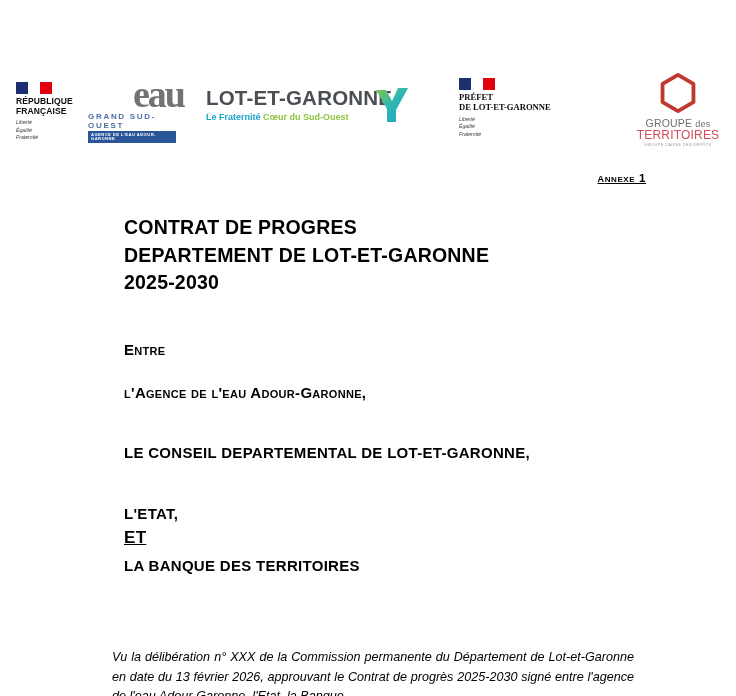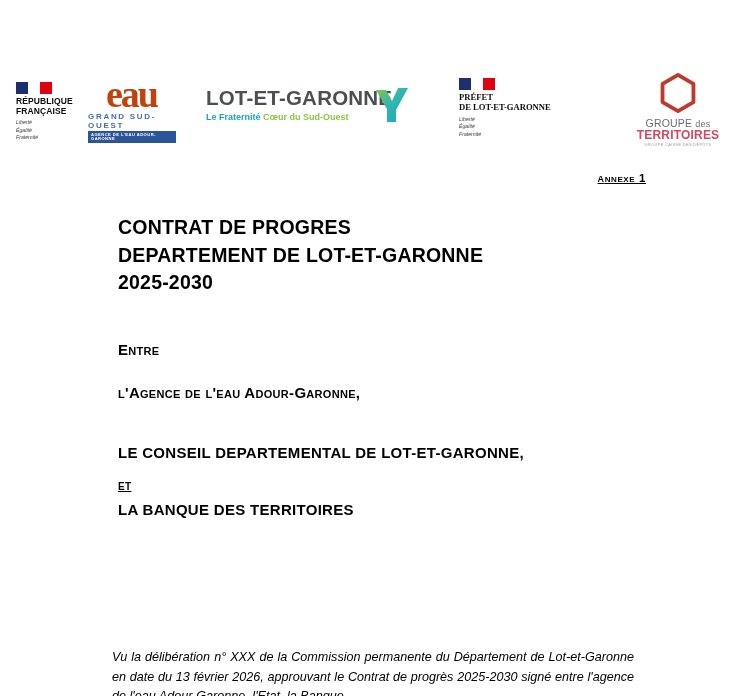--- a/index.html
+++ b/index.html
@@ -64,24 +64,25 @@
     color: #3d3d3d;
     white-space: pre-line;
   }
 
   
   .logo-eau { left: 88px; top: 4px; width: 96px; }
   .eau-word {
     font-family: "Liberation Serif", serif;
     font-size: 38px;
     font-weight: bold;
-    color: #c2410c;
+    color: #737373;
     letter-spacing: -2px;
     line-height: 0.98;
     margin-left: 18px;
+    text-align: right;
   }
   .eau-sub {
     font-size: 8px;
     font-weight: bold;
     color: #4a6fa5;
     letter-spacing: 1.7px;
     margin-top: -1px;
   }
   .eau-band {
     margin-top: 1px;
@@ -137,21 +138,21 @@
   .bdt-hex { width: 40px; height: 42px; margin: 0 auto 4px; display: block; }
   .bdt-l1 {
     font-size: 10.5px;
     color: #6d6e71;
     letter-spacing: 0.2px;
     line-height: 1;
   }
   .bdt-l1 .des { font-size: 9px; }
   .bdt-l2 {
     font-size: 12px;
-    font-weight: bold;
+    font-weight: normal;
     color: #d6485c;
     letter-spacing: 0.2px;
     line-height: 1.1;
   }
   .bdt-l3 {
     margin-top: 1px;
     font-size: 3.9px;
     color: #9a9a9a;
     letter-spacing: 0.35px;
     line-height: 1;
@@ -167,21 +168,21 @@
     letter-spacing: 0.6px;
     font-variant: small-caps;
     text-transform: lowercase;
     text-decoration: underline;
   }
   .annexe::first-letter { font-size: 13.5px; }
 
   
   .content {
     position: absolute;
-    left: 118px;
+    left: 124px;
     top: 214px;
     width: 580px;
   }
   .doc-title {
     font-size: 19.5px;
     font-weight: bold;
     line-height: 1.42;
     letter-spacing: 0.2px;
     margin: 0;
     white-space: pre-line;
@@ -189,21 +190,21 @@
   .sc {
     font-weight: bold;
     font-variant: small-caps;
     letter-spacing: 0.3px;
     margin: 0;
   }
   .entre { font-size: 15px; margin-top: 44px; }
   .party-1 { font-size: 15px; margin-top: 26px; }
   .party-2 { font-size: 15px; margin-top: 43px; text-transform: uppercase; font-variant: normal; }
   .party-3 { font-size: 15px; margin-top: 44px; text-transform: uppercase; font-variant: normal; }
-  .party-et { font-size: 10px; margin-top: 20px; text-transform: uppercase; font-variant: normal; text-decoration: underline; }
+  .party-et { font-size: 17px; margin-top: 6px; text-transform: uppercase; font-variant: normal; text-decoration: underline; }
   .party-4 { font-size: 15px; margin-top: 9px; text-transform: uppercase; font-variant: normal; }
 
   .vu {
     position: absolute;
     left: 112px;
     top: 648px;
     width: 522px;
     font-size: 12.6px;
     font-style: italic;
     line-height: 1.55;
@@ -274,19 +275,20 @@
 
   <div class="content">
     <h1 class="doc-title">CONTRAT DE PROGRES
 DEPARTEMENT DE LOT-ET-GARONNE
 2025-2030</h1>
 
     <p class="sc entre">Entre</p>
 
     <p class="sc party-1">l'Agence de l'eau Adour-Garonne,</p>
     <p class="sc party-2">LE CONSEIL DEPARTEMENTAL DE LOT-ET-GARONNE,</p>
+    <p class="sc party-3">L'ETAT,</p>
     <p class="sc party-et">ET</p>
     <p class="sc party-4">LA BANQUE DES TERRITOIRES</p>
   </div>
 
   <p class="vu">Vu la délibération n° XXX de la Commission permanente du Département de Lot-et-Garonne en date du 13 février 2026, approuvant le Contrat de progrès 2025-2030 signé entre l'agence de l'eau Adour-Garonne, l'Etat, la Banque</p>
 
 </div>
 
 </body></html>

